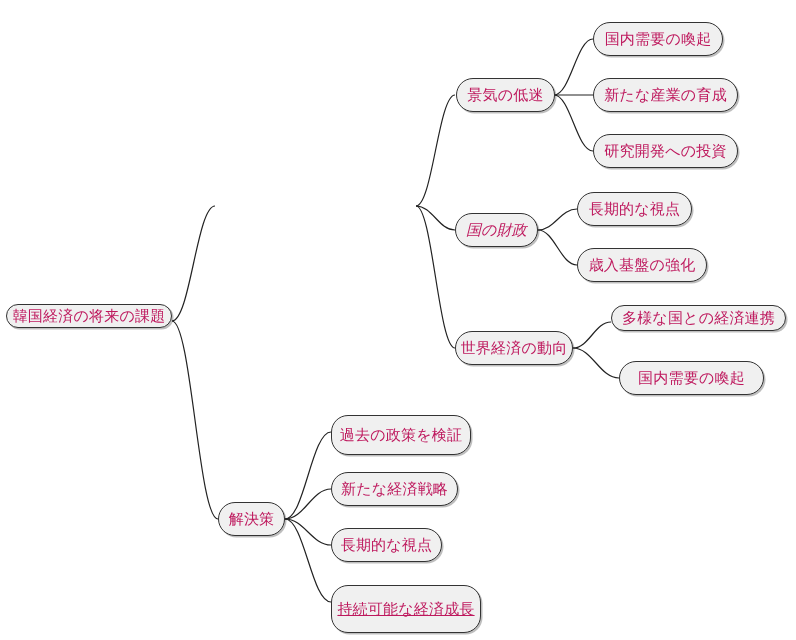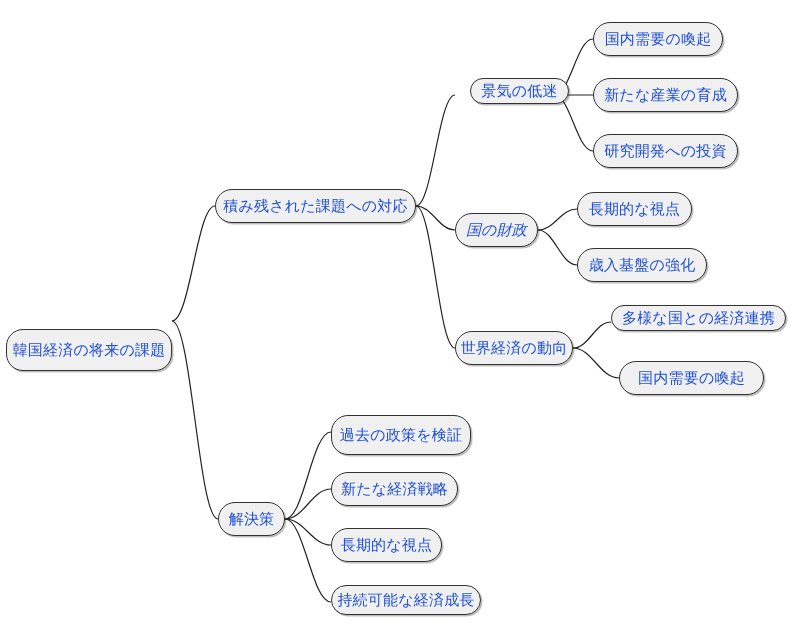--- a/index.html
+++ b/index.html
@@ -35,21 +35,21 @@
   .mm-node {
     position: absolute;
     box-sizing: border-box;
     display: flex;
     align-items: center;
     justify-content: center;
     background: #f0f0f0;
     border: 1.3px solid #333333;
     border-radius: 17px;
     box-shadow: 1.5px 1.5px 0 rgba(40,40,40,0.30);
-    color: #1d4ed8;
+    color: #be185d;
     font-size: 15px;
     line-height: 1;
     white-space: nowrap;
     letter-spacing: 0.2px;
     padding: 0 12px;
   }
   .mm-node-label {
     display: block;
     pointer-events: none;
   }
@@ -70,30 +70,27 @@
       <path d="M 538 230 C 554.38 230, 560.62 209, 577 209" fill="none" stroke="#222222" stroke-width="1.2"></path>
       <path d="M 538 230 C 554.38 230, 560.62 265, 577 265" fill="none" stroke="#222222" stroke-width="1.2"></path>
       <path d="M 573 348 C 588.96 348, 595.04 322, 611 322" fill="none" stroke="#222222" stroke-width="1.2"></path>
       <path d="M 573 348 C 592.32 348, 599.68 378, 619 378" fill="none" stroke="#222222" stroke-width="1.2"></path>
       <path d="M 285 519 C 304.32 519, 311.68 432, 331 432" fill="none" stroke="#222222" stroke-width="1.2"></path>
       <path d="M 285 519 C 304.32 519, 311.68 489, 331 489" fill="none" stroke="#222222" stroke-width="1.2"></path>
       <path d="M 285 519 C 304.32 519, 311.68 545, 331 545" fill="none" stroke="#222222" stroke-width="1.2"></path>
       <path d="M 285 519 C 304.32 519, 311.68 602, 331 602" fill="none" stroke="#222222" stroke-width="1.2"></path>
     </svg>
   <div id="node-layer">
-      <div class="mm-node" style="left: 6px; top: 304px; width: 166px; height: 42px; margin-top: 25px;">
+      <div class="mm-node" style="left: 6px; top: 304px; width: 166px; height: 24px;">
         <span class="mm-node-label">韓国経済の将来の課題</span>
-      </div>
-      <div class="mm-node" style="left: 215px; top: 189px; width: 201px; height: 34px;">
-        <span class="mm-node-label">積み残された課題への対応</span>
       </div>
       <div class="mm-node" style="left: 218px; top: 502px; width: 67px; height: 34px;">
         <span class="mm-node-label">解決策</span>
       </div>
-      <div class="mm-node" style="left: 470px; top: 78px; width: 99px; height: 26px; align-items: center;">
+      <div class="mm-node" style="left: 456px; top: 78px; width: 99px; height: 34px; align-items: center;">
         <span class="mm-node-label">景気の低迷</span>
       </div>
       <div class="mm-node" style="left: 455px; top: 213px; width: 83px; height: 34px; font-style: italic;">
         <span class="mm-node-label">国の財政</span>
       </div>
       <div class="mm-node" style="left: 455px; top: 331px; width: 118px; height: 34px;">
         <span class="mm-node-label">世界経済の動向</span>
       </div>
       <div class="mm-node" style="left: 593px; top: 22px; width: 130px; height: 34px;">
         <span class="mm-node-label">国内需要の喚起</span>
@@ -118,17 +115,17 @@
       </div>
       <div class="mm-node" style="left: 331px; top: 415px; width: 140px; height: 40px;">
         <span class="mm-node-label">過去の政策を検証</span>
       </div>
       <div class="mm-node" style="left: 331px; top: 472px; width: 127px; height: 34px;">
         <span class="mm-node-label">新たな経済戦略</span>
       </div>
       <div class="mm-node" style="left: 331px; top: 528px; width: 111px; height: 34px; text-align: right;">
         <span class="mm-node-label">長期的な視点</span>
       </div>
-      <div class="mm-node" style="left: 331px; top: 585px; width: 150px; height: 30px;">
+      <div class="mm-node" style="left: 331px; top: 585px; width: 150px; height: 48px; text-decoration: underline;">
         <span class="mm-node-label">持続可能な経済成長</span>
       </div>
     </div>
 </div>
 
 </body></html>

